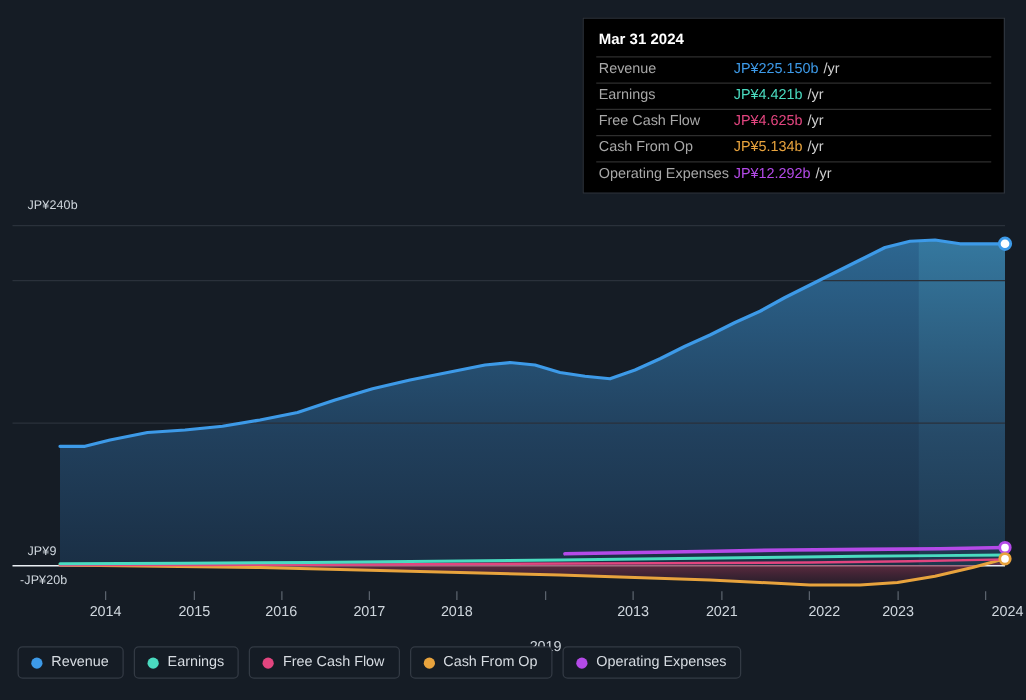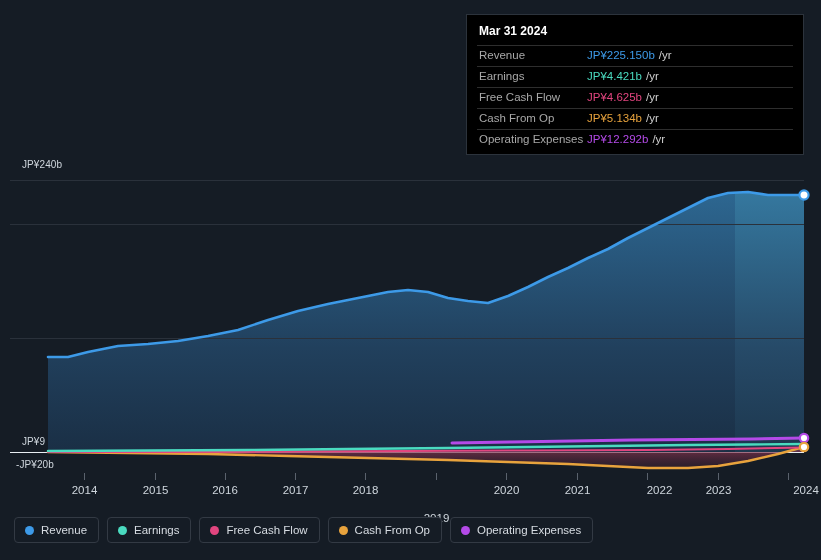--- a/index.html
+++ b/index.html
@@ -194,21 +194,21 @@
   <div class="ylabel" id="ylabel-zero">JP¥9</div>
   <div class="ylabel" id="ylabel-neg">-JP¥20b</div>
 
   <div class="xlabels" id="x-axis-labels">
       <div class="xlabel" style="left: 84.5px;">2014</div>
       <div class="xlabel" style="left: 155.5px;">2015</div>
       <div class="xlabel" style="left: 225px;">2016</div>
       <div class="xlabel" style="left: 295.5px;">2017</div>
       <div class="xlabel" style="left: 365.5px;">2018</div>
       <div class="xlabel" style="left: 436.5px; margin-top: 28px;">2019</div>
-      <div class="xlabel" style="left: 506.5px;">2020</div>
+      <div class="xlabel" style="left: 506.5px;">2013</div>
       <div class="xlabel" style="left: 577.5px;">2021</div>
       <div class="xlabel" style="left: 647.5px; margin-left: 12px;">2022</div>
       <div class="xlabel" style="left: 718.5px;">2023</div>
       <div class="xlabel" style="left: 806px; text-align: right;">2024</div>
     </div>
 
   <div id="tooltip">
     <div id="tooltip-date">Mar 31 2024</div>
     <div id="tooltip-rows">
         <div class="tt-row">

